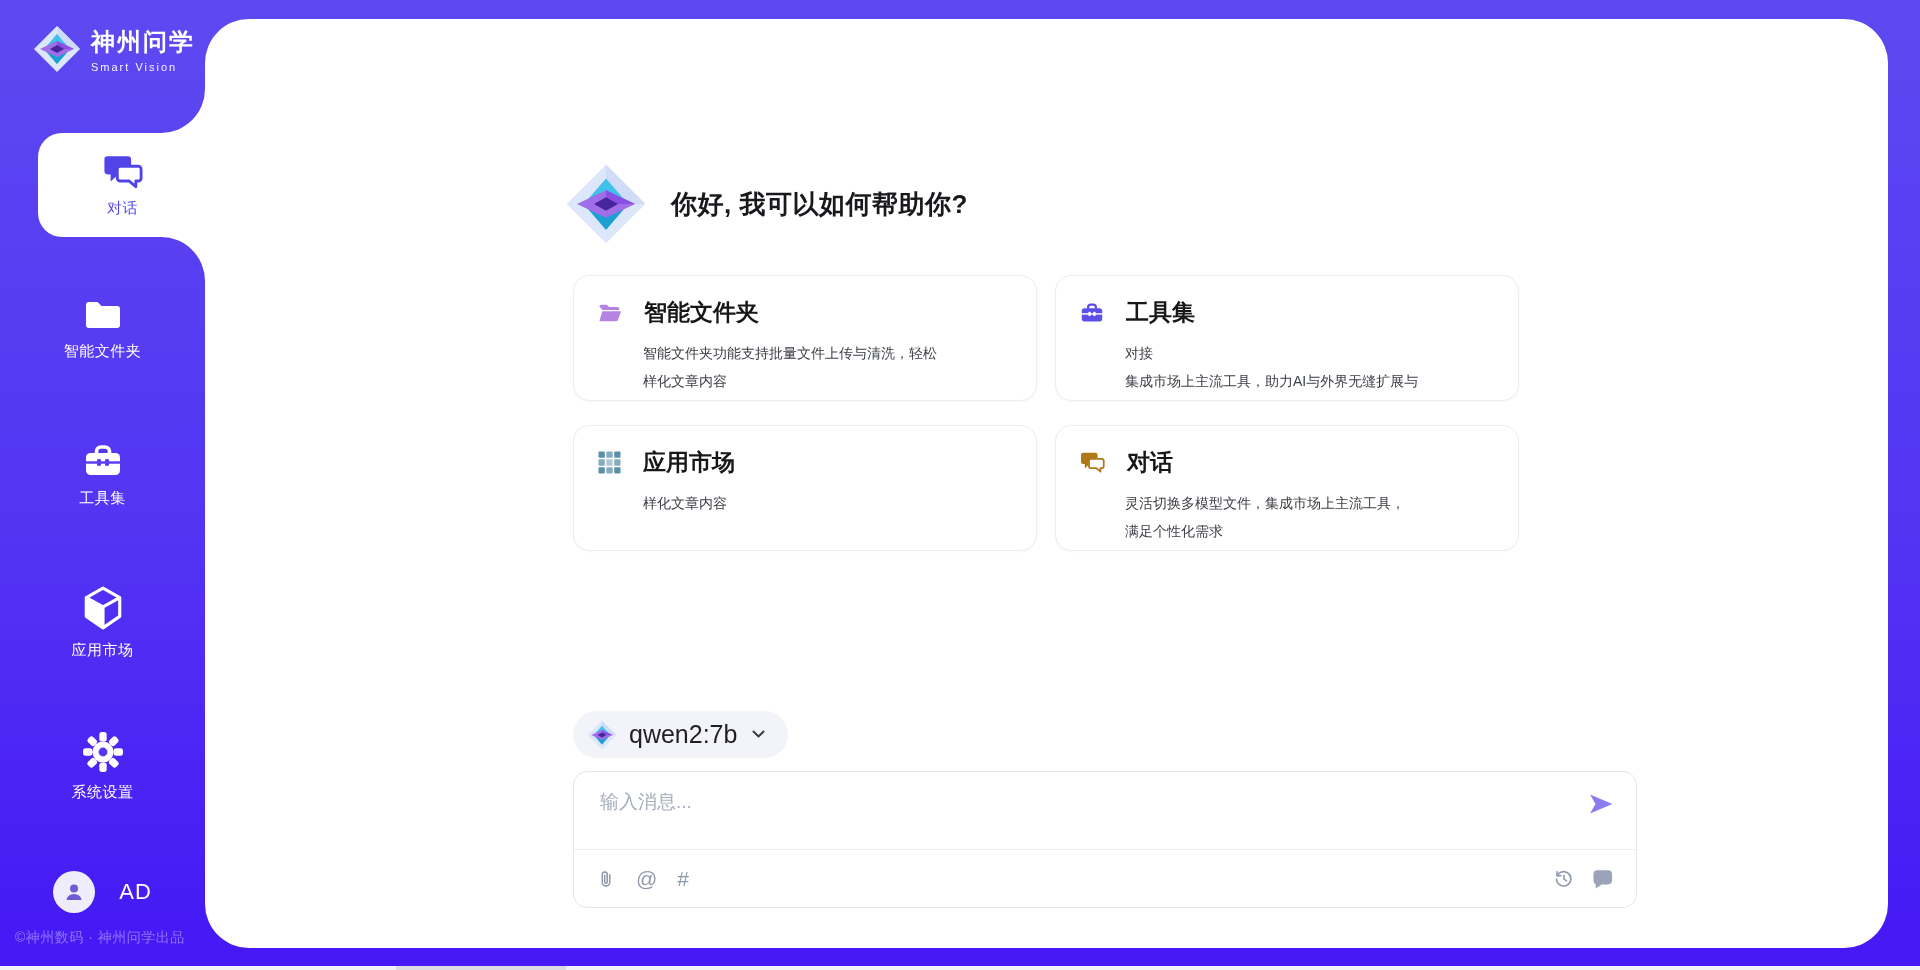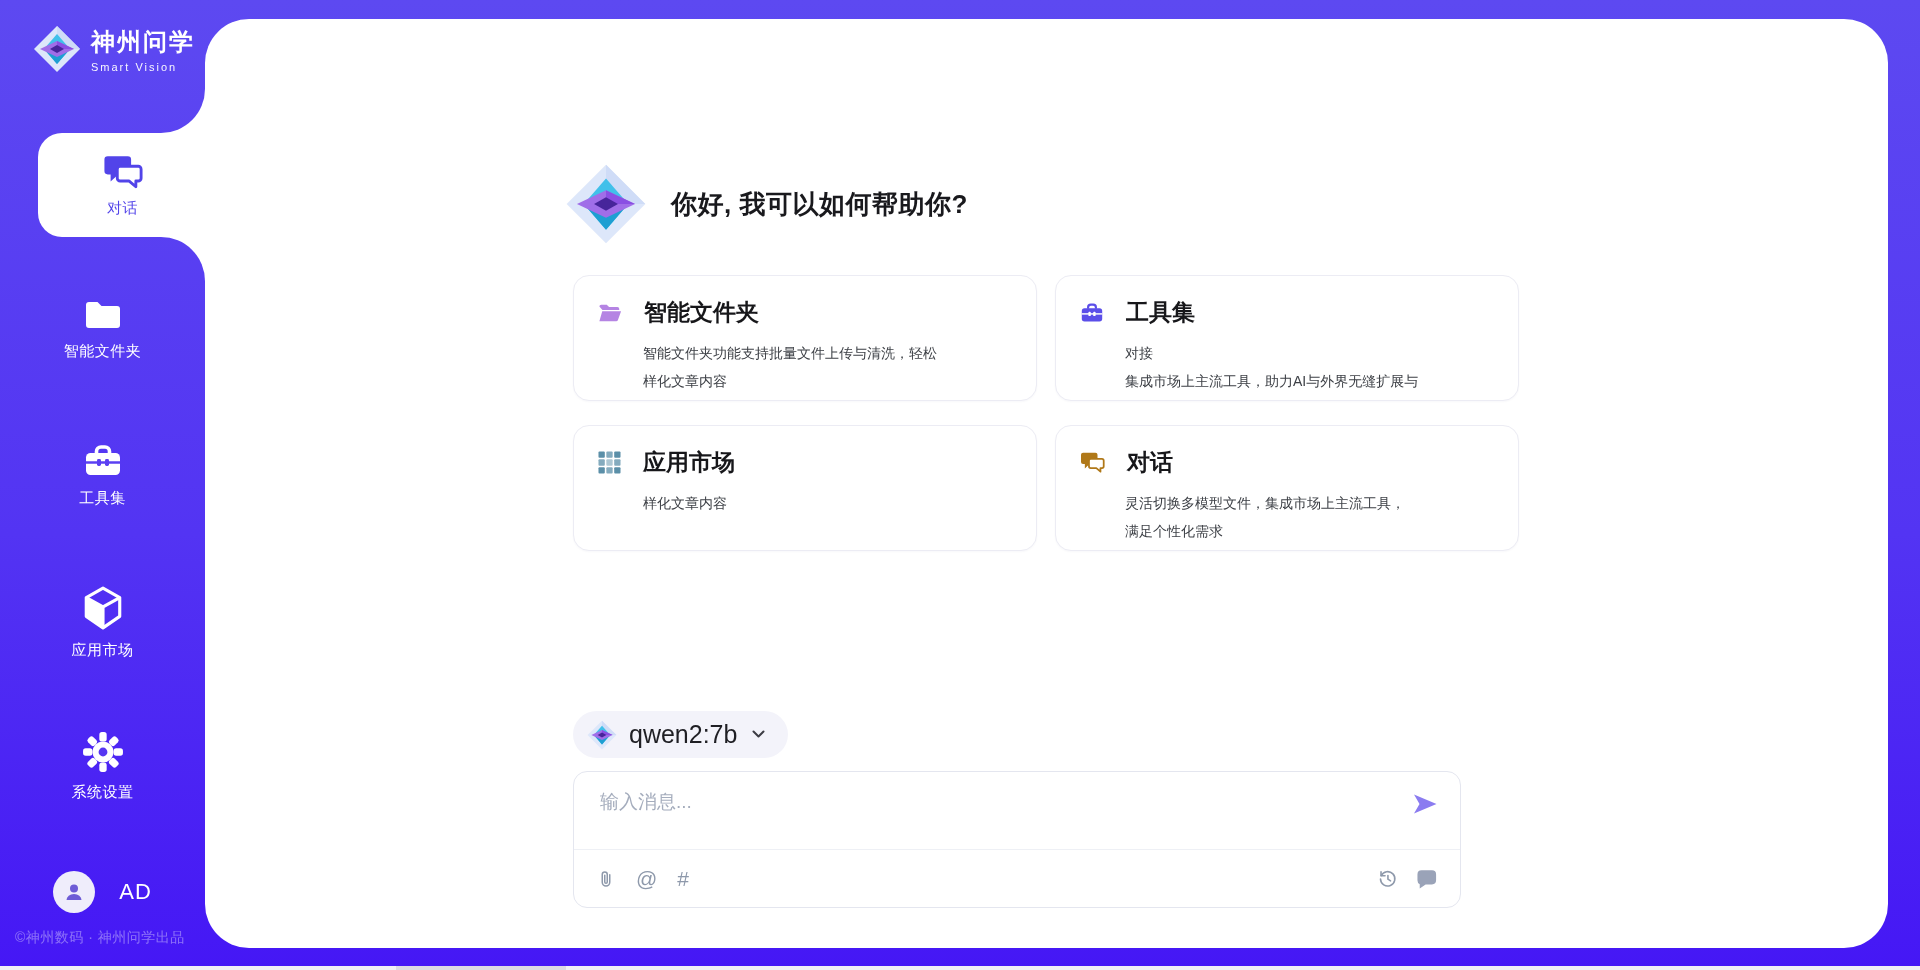--- a/index.html
+++ b/index.html
@@ -63,21 +63,21 @@
   .card-desc{margin:11px 0 0 45px;width:396px;font-size:14px;line-height:28px;color:#3d4046;}
   .card-icon{flex:0 0 auto;}
 
   .model-pill{position:absolute;left:368px;top:692px;height:47px;padding:0 22px 0 14px;
     border-radius:24px;background:#f3f3fa;display:inline-flex;align-items:center;gap:12px;
     cursor:pointer;}
   .model-logo{width:30px;height:30px;}
   .model-name{font-size:25px;color:#1f1f24;}
   .model-chevron{color:#3c3c44;margin-left:2px;display:flex;}
 
-  .composer{position:absolute;left:368px;top:752px;width:888px;height:137px;box-sizing:border-box;
+  .composer{position:absolute;left:368px;top:752px;width:1064px;height:137px;box-sizing:border-box;
     border:1px solid #e4e6ef;border-radius:14px;background:#fff;}
   .composer-input{position:absolute;left:24px;top:13px;width:820px;height:32px;border:none;
     outline:none;font-size:19px;color:#333;font-family:inherit;background:transparent;}
   .composer-input::placeholder{color:#a5adbd;}
   .send-btn{position:absolute;right:22px;top:20px;color:#8b7cf0;cursor:pointer;display:flex;}
   .composer-bottom{position:absolute;left:0;right:0;top:77px;bottom:0;border-top:1px solid #eef0f5;
     display:flex;align-items:center;padding:0 22px;gap:20px;}
   .tool-icon{color:#8e99ab;display:flex;align-items:center;cursor:pointer;}
   .glyph-icon{font-size:21px;line-height:1;color:#8e99ab;cursor:pointer;}
   .right-tools{margin-left:auto;display:flex;align-items:center;gap:18px;color:#97a1b5;}

